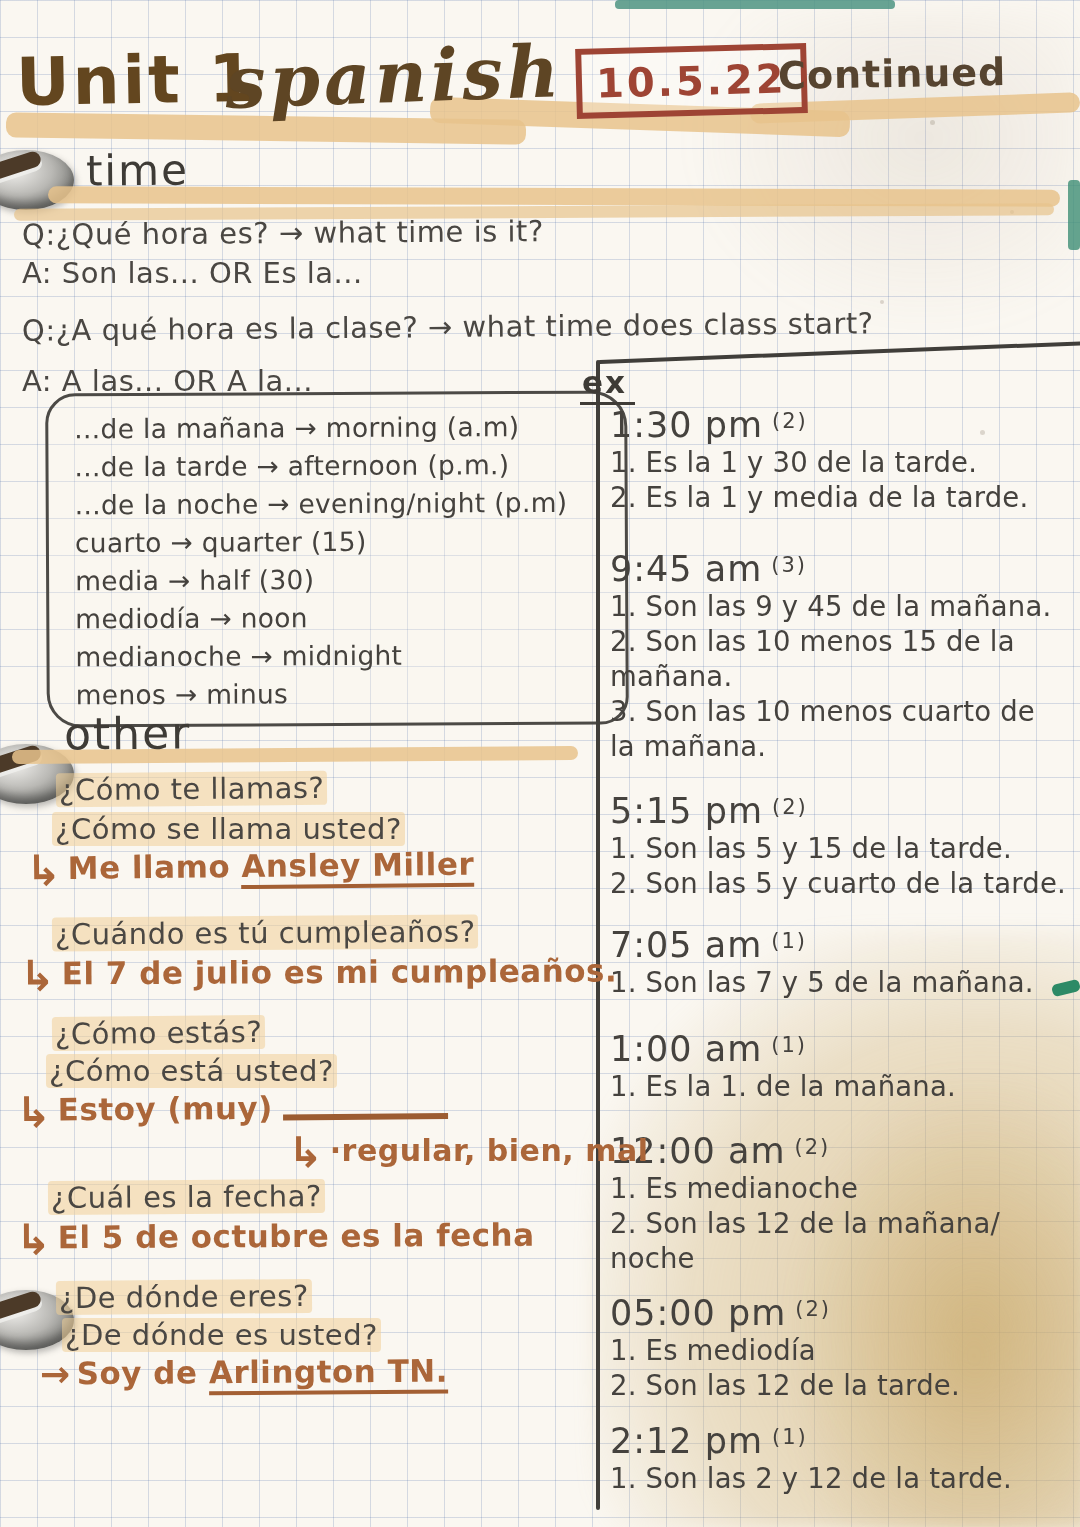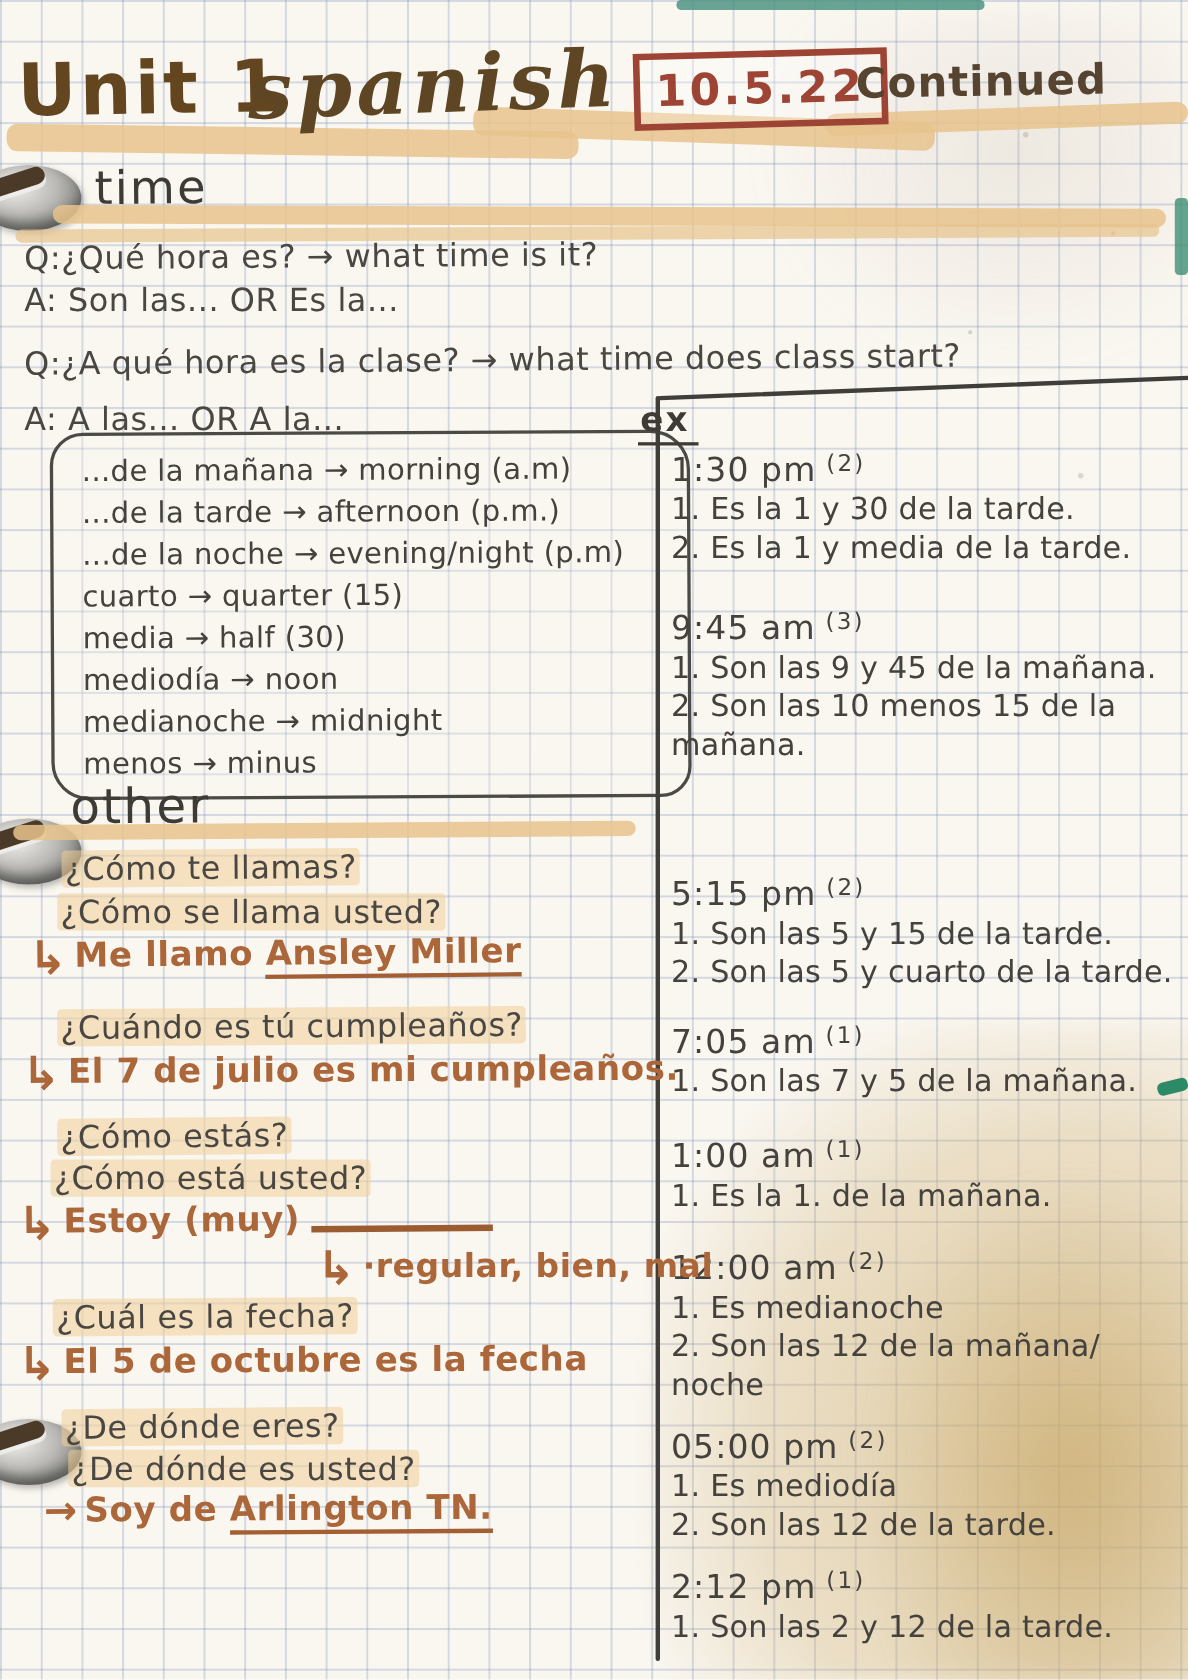--- a/index.html
+++ b/index.html
@@ -40,21 +40,21 @@
   .bubble{
     border:3.5px solid #4c4a46;border-radius:30px 36px 28px 34px;
     padding:14px 10px 10px 26px;background:rgba(250,247,241,.25);
   }
   .bubble .vline{font-size:26.5px;color:#45423e;line-height:38px;white-space:nowrap;letter-spacing:.3px;}
   
   .divider-v{width:3.5px;background:#403e3a;border-radius:2px;}
   .divider-top{height:3.5px;background:#403e3a;transform-origin:left center;border-radius:2px;}
   .ex-label{font-size:31px;color:#3e3b36;border-bottom:3px solid #3e3b36;padding:0 8px 2px 2px;font-weight:bold;letter-spacing:2px;}
   .ex-group{font-size:27.5px;color:#45423e;line-height:35px;letter-spacing:.2px;}
-  .ex-time{font-size:30px;letter-spacing:1px;}
+  .ex-time{font-size:35px;letter-spacing:1px;}
   .ex-count{font-size:21px;vertical-align:9px;letter-spacing:2px;}
   .ex-line{display:block;}
   
   .brown{color:#ab6639;font-weight:bold;font-size:31px;letter-spacing:.5px;white-space:nowrap;}
   .brown .arrow{font-size:42px;font-weight:bold;margin-right:6px;vertical-align:-6px;}
   .uline{border-bottom:4px solid #a35f33;padding-bottom:1px;}
   .blank{display:inline-block;width:165px;border-bottom:6px solid #9c5c31;vertical-align:-2px;margin-left:10px;}
   
   .ring{
     width:96px;height:60px;border-radius:50%;
@@ -132,20 +132,21 @@
     <span class="ex-count">(2)</span>
     <span class="ex-line">1. Es la 1 y 30 de la tarde.</span>
     <span class="ex-line">2. Es la 1 y media de la tarde.</span>
   </div>
 
   <div class="abs ex-group" style="left:610px;top:548px;width:452px;">
     <span class="ex-time">9:45 am</span>
     <span class="ex-count">(3)</span>
     <span class="ex-line">1. Son las 9 y 45 de la mañana.</span>
     <span class="ex-line">2. Son las 10 menos 15 de la mañana.</span>
+    <span class="ex-line">3. Son las 10 menos cuarto de la mañana.</span>
   </div>
 
   <div class="abs ex-group" style="left:610px;top:790px;width:470px;">
     <span class="ex-time">5:15 pm</span>
     <span class="ex-count">(2)</span>
     <span class="ex-line">1. Son las 5 y 15 de la tarde.</span>
     <span class="ex-line">2. Son las 5 y cuarto de la tarde.</span>
   </div>
 
   <div class="abs ex-group" style="left:610px;top:924px;width:466px;">

